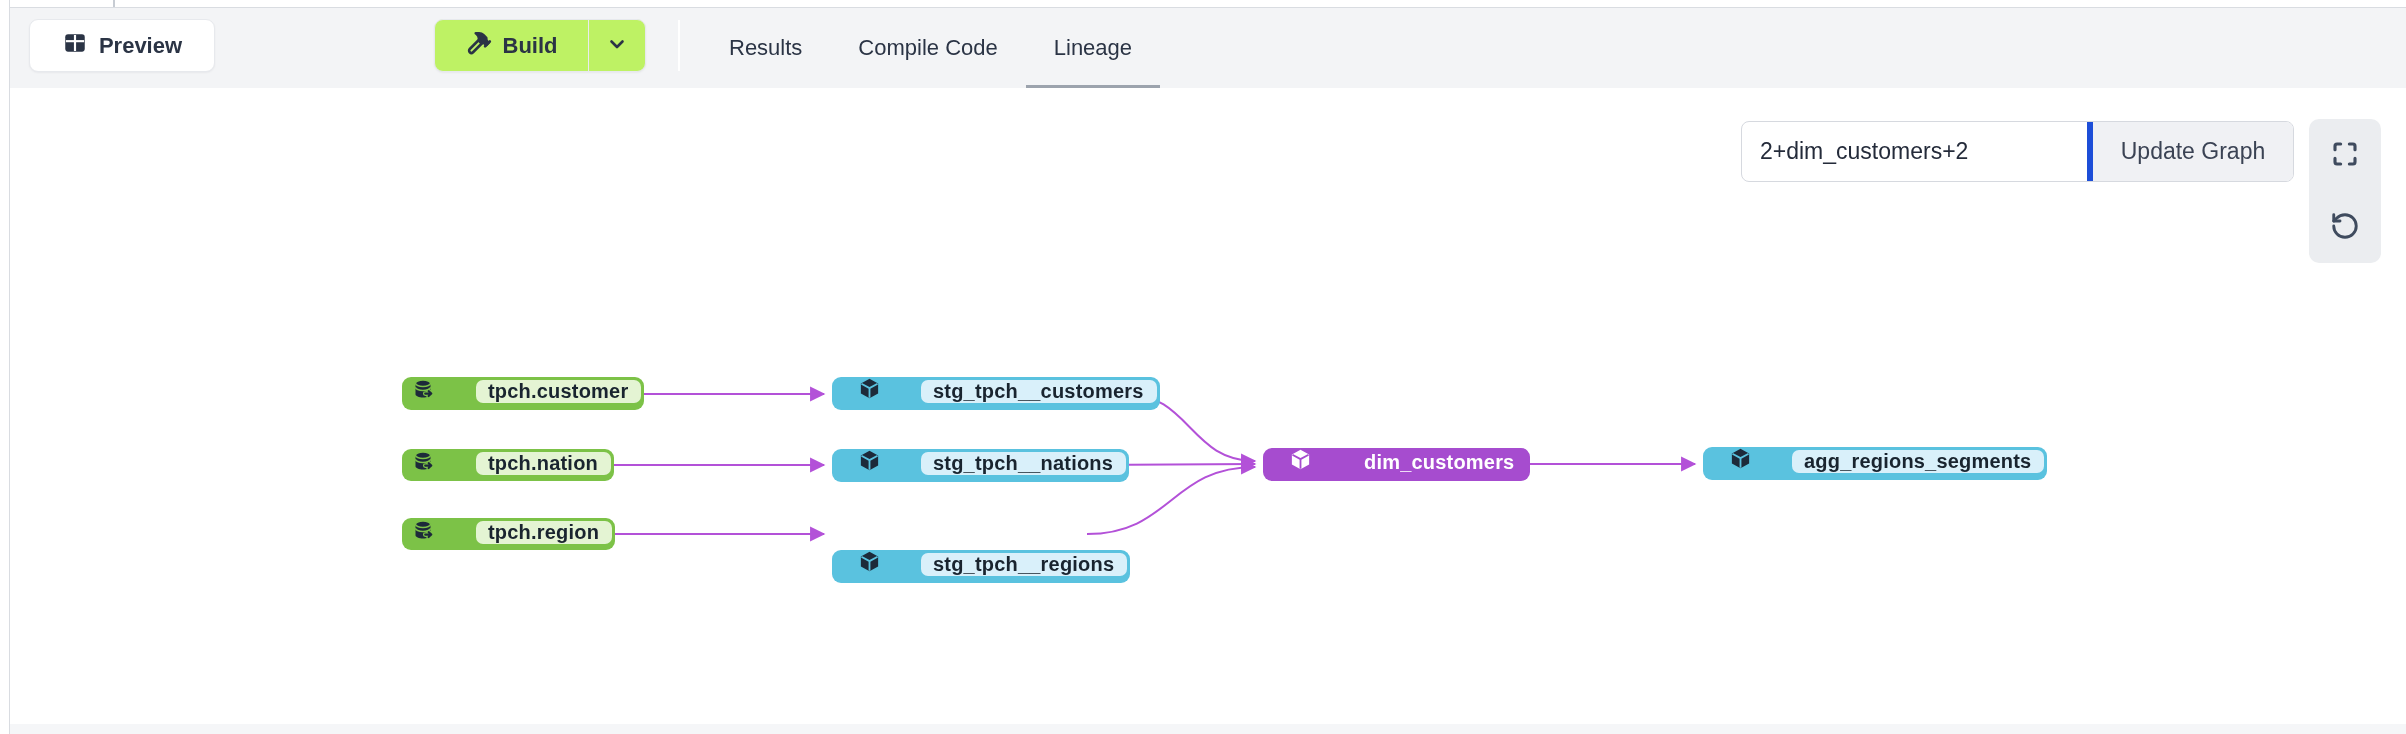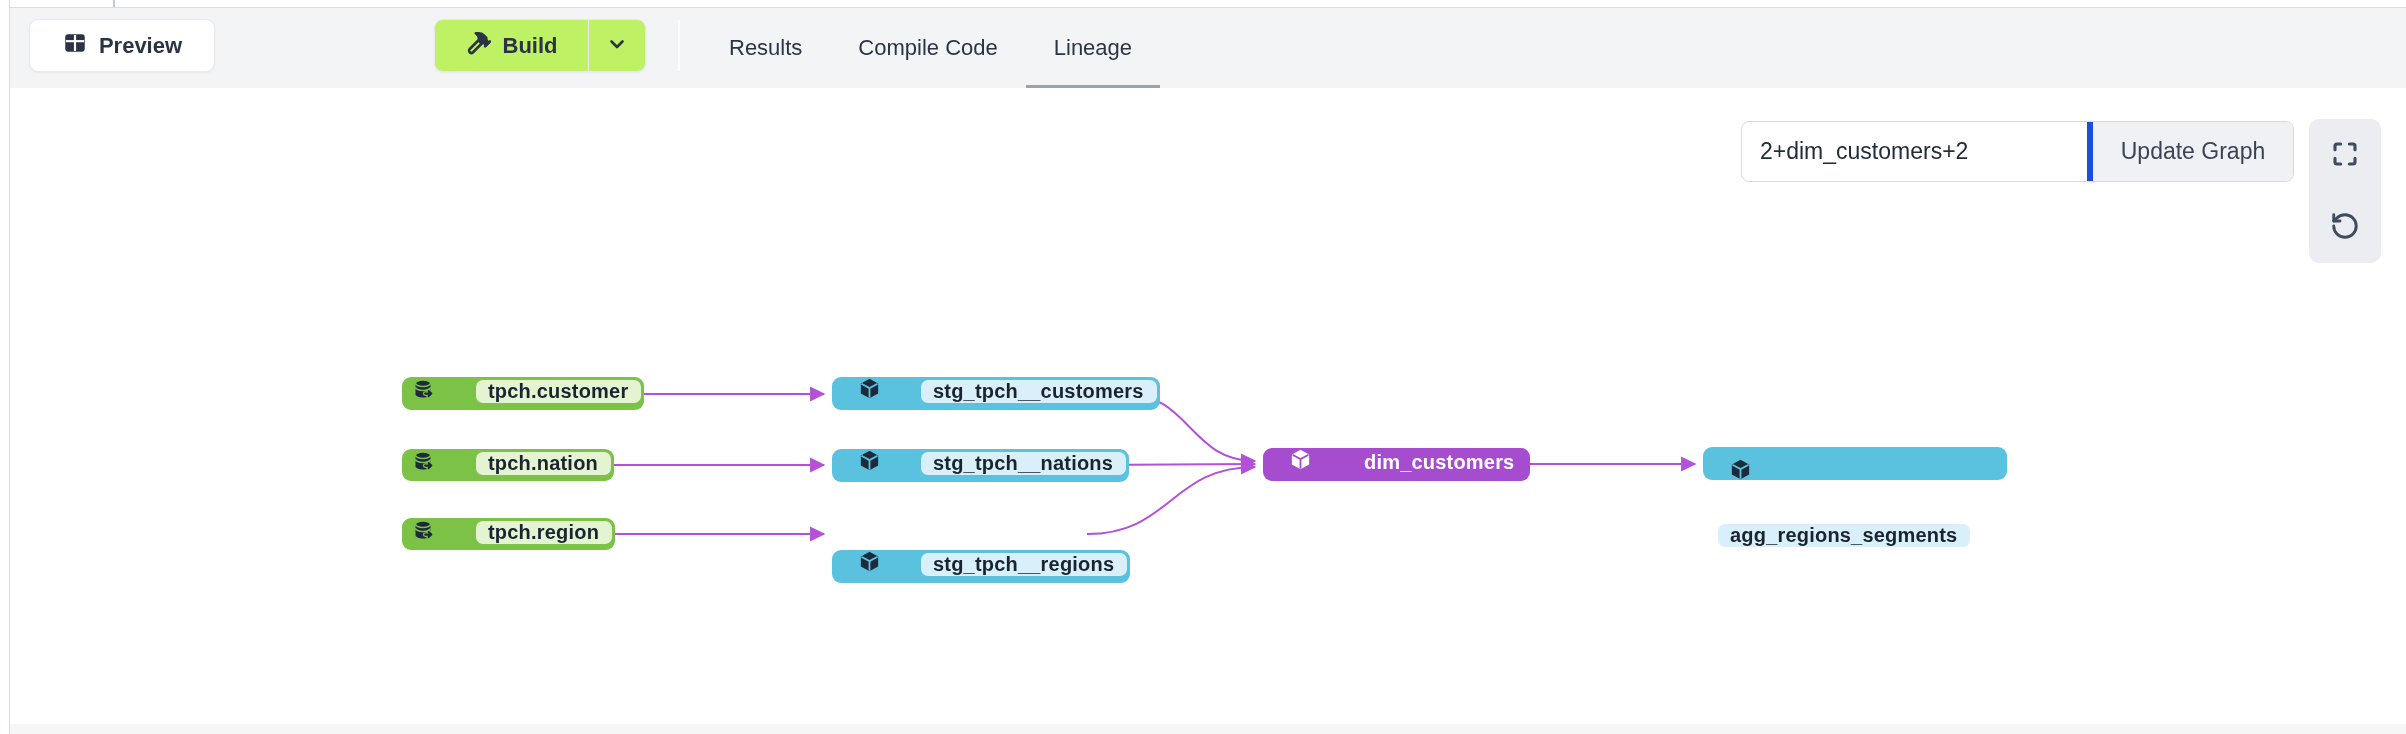--- a/index.html
+++ b/index.html
@@ -206,21 +206,21 @@
         </div>
         <div class="node model selected" style="left: 1253px; top: 360px; min-width: 225px; height: 33px;">
           <span class="icon-wrap">
             <svg width="23" height="23" viewBox="0 0 24 24">
     <path d="M12 1.8 L21 6.8 V17.2 L12 22.2 L3 17.2 V6.8 Z" fill="#ffffff"></path>
     <path d="M3.6 7 L12 11.6 L20.4 7 M12 11.6 V21.6" fill="none" stroke="#a64ccf" stroke-width="1.9" stroke-linejoin="round"></path>
   </svg>
           </span>
           <span class="label">dim_customers</span>
         </div>
-        <div class="node model" style="left: 1693px; top: 359px; min-width: 304px; height: 33px; flex-direction: column;">
+        <div class="node model" style="left: 1693px; top: 359px; min-width: 304px; height: 33px;">
           <span class="icon-wrap">
             <svg width="23" height="23" viewBox="0 0 24 24">
     <path d="M12 1.8 L21 6.8 V17.2 L12 22.2 L3 17.2 V6.8 Z" fill="#1d2a3a"></path>
     <path d="M3.6 7 L12 11.6 L20.4 7 M12 11.6 V21.6" fill="none" stroke="#5ac2df" stroke-width="1.9" stroke-linejoin="round"></path>
   </svg>
           </span>
           <span class="label">agg_regions_segments</span>
         </div>
       </div>
 

